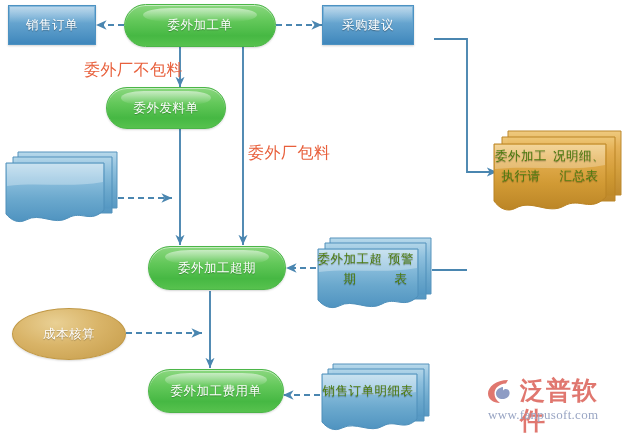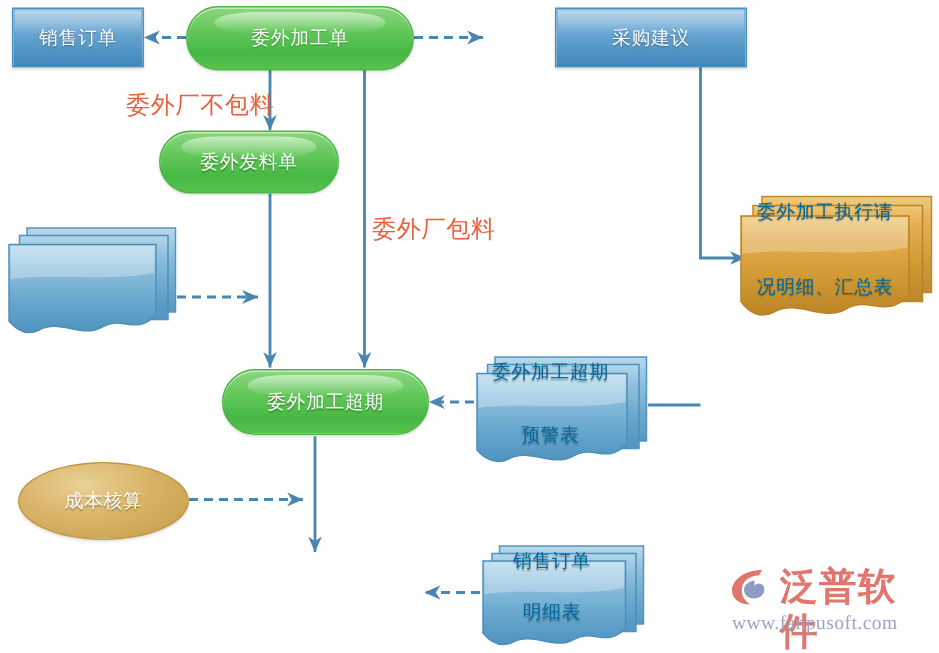--- a/index.html
+++ b/index.html
@@ -52,22 +52,22 @@
     border:1px solid #c09845;
     box-shadow:0 1px 2px rgba(0,0,0,.15);
     text-shadow:0 1px 1px rgba(0,0,0,.3);
   }
 
   
   .stack{position:absolute;}
   .stack svg{position:absolute;left:0;top:0;overflow:visible;}
   .stack .stack-label{
     position:absolute;left:0;right:14px;top:0;bottom:18px;
-    display:flex;flex-direction:column;align-items:center;justify-content:space-between;
-    color:#0369a1;font-size:12.5px;line-height:20px;letter-spacing:.5px;
+    display:flex;flex-direction:row;align-items:center;justify-content:center;
+    color:#4d7c0f;font-size:12.5px;line-height:20px;letter-spacing:.5px;
     text-shadow:0 1px 1px rgba(0,0,0,.33);
     text-align:center;
   }
 
   
   .redlabel{position:absolute;color:#e8603c;font-size:16px;letter-spacing:.5px;
             white-space:nowrap;}
 
   
   #logo{position:absolute;left:486px;top:376px;width:136px;height:52px;}
@@ -123,21 +123,21 @@
   </svg>
 
   <div class="node rect-blue" style="left:8px;top:5px;width:88px;height:40px;">
     <span>销售订单</span>
   </div>
 
   <div class="node pill-green" style="left:124px;top:4px;width:152px;height:43px;">
     <span>委外加工单</span>
   </div>
 
-  <div class="node rect-blue" style="left:322px;top:5px;width:128px;height:40px;margin-left:48px;">
+  <div class="node rect-blue" style="left:322px;top:5px;width:92px;height:40px;">
     <span>采购建议</span>
   </div>
 
   <div class="node pill-green" style="left:106px;top:87px;width:120px;height:42px;">
     <span>委外发料单</span>
   </div>
 
   <div class="stack" style="left:4px;top:152px;width:114px;height:80px;">
     <svg width="114" height="80" viewBox="0 0 114 80" xmlns="http://www.w3.org/2000/svg">
       <defs>
@@ -204,20 +204,23 @@
     <div class="stack-label">
       <span>委外加工超期</span>
       <span>预警表</span>
     </div>
   </div>
 
   <div class="node ellipse-gold" style="left:12px;top:308px;width:114px;height:52px;">
     <span>成本核算</span>
   </div>
 
+  <div class="node pill-green" style="left:148px;top:369px;width:136px;height:44px;">
+    <span>委外加工费用单</span>
+  </div>
 
   <div class="stack" style="left:320px;top:364px;width:110px;height:72px;">
     <svg width="110" height="72" viewBox="0 0 110 72" xmlns="http://www.w3.org/2000/svg">
       <defs>
         <linearGradient id="bgrad3" x1="0" y1="0" x2="0" y2="1">
           <stop offset="0%" stop-color="#b4d7ea"></stop>
           <stop offset="26%" stop-color="#8ec0de"></stop>
           <stop offset="62%" stop-color="#6aa8cd"></stop>
           <stop offset="100%" stop-color="#4f93c0"></stop>
         </linearGradient>

